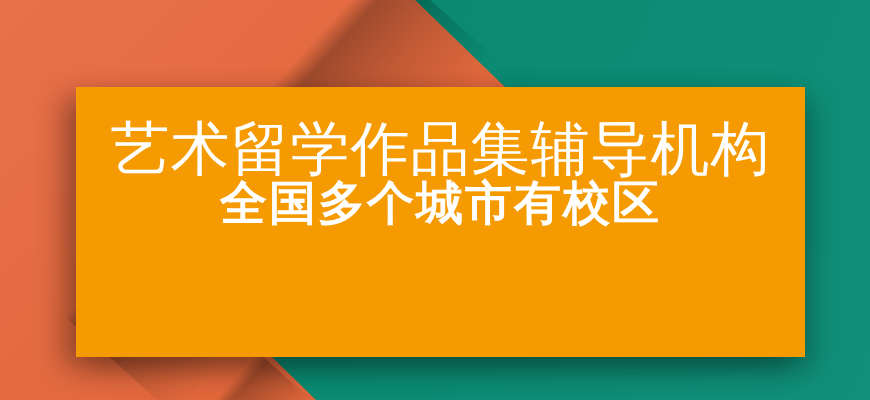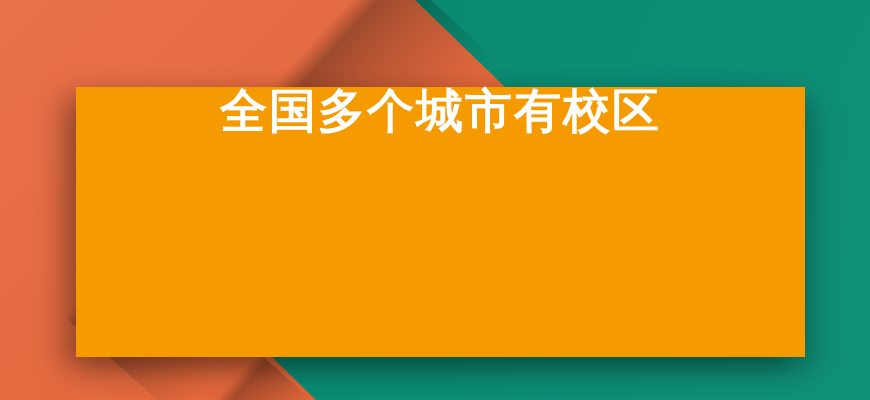--- a/index.html
+++ b/index.html
@@ -117,16 +117,17 @@
 
   <div class="bg-orange"></div>
 
   <div class="bg-teal"></div>
 
   <div class="diagonal-shade"></div>
 
   <div class="diagonal-shade-bottom"></div>
 
   <div class="card">
+    <div class="title">艺术留学作品集辅导机构</div>
     <div class="subtitle">全国多个城市有校区</div>
   </div>
 
 </div>
 
 </body></html>

